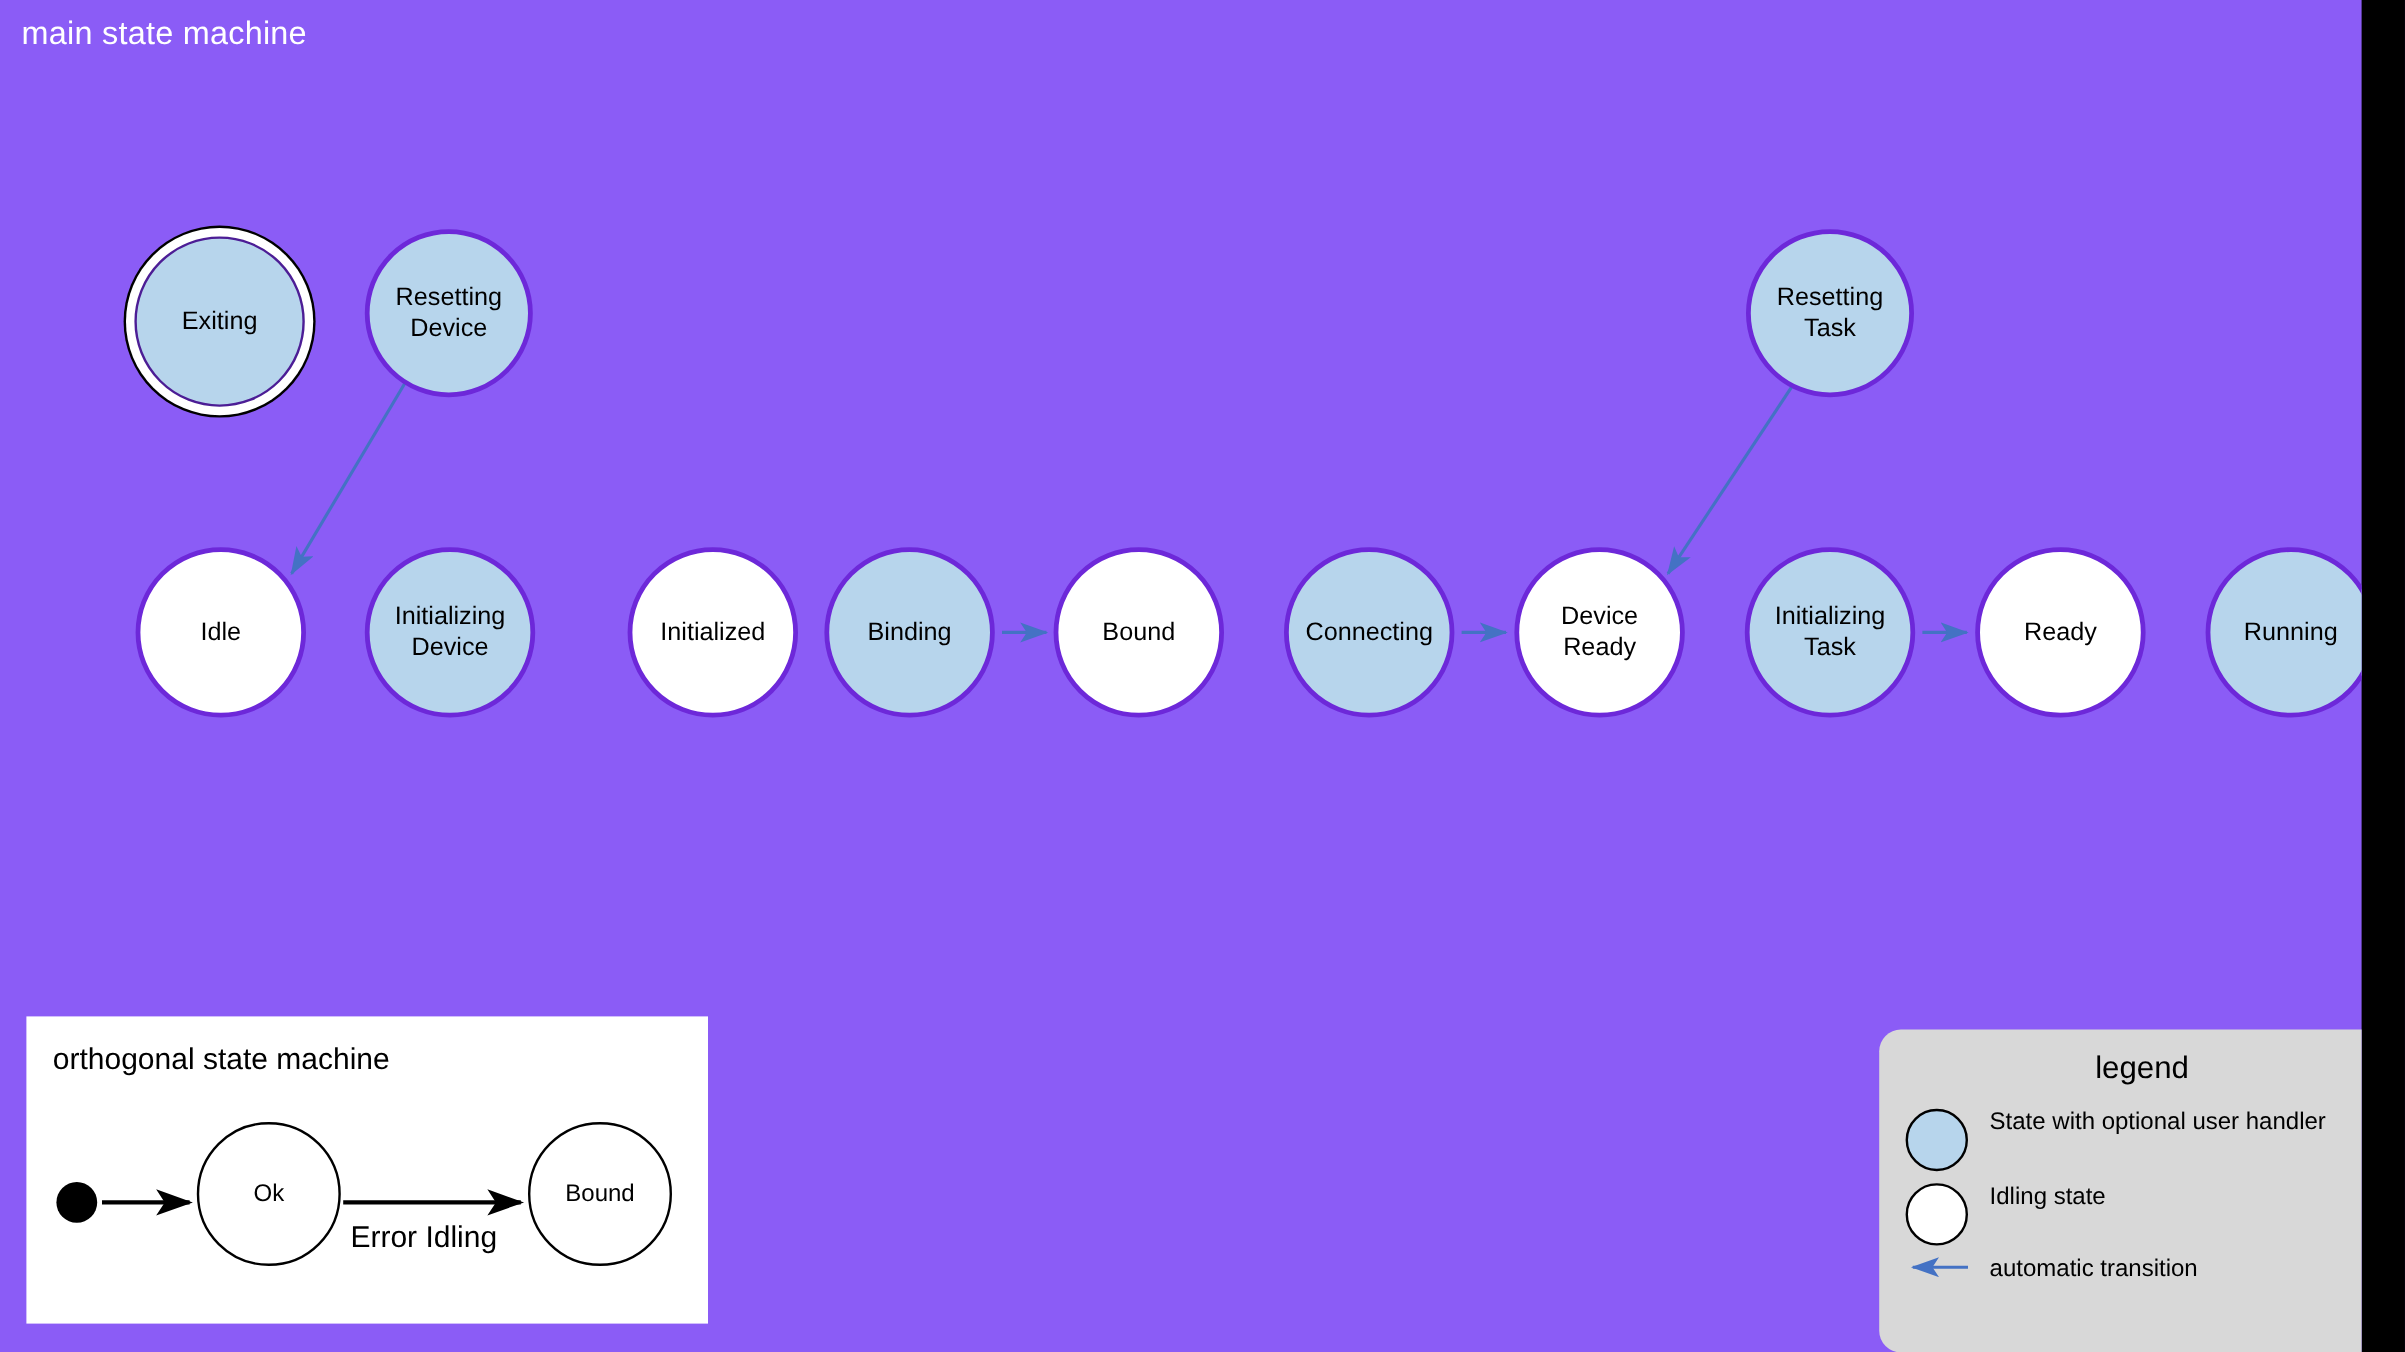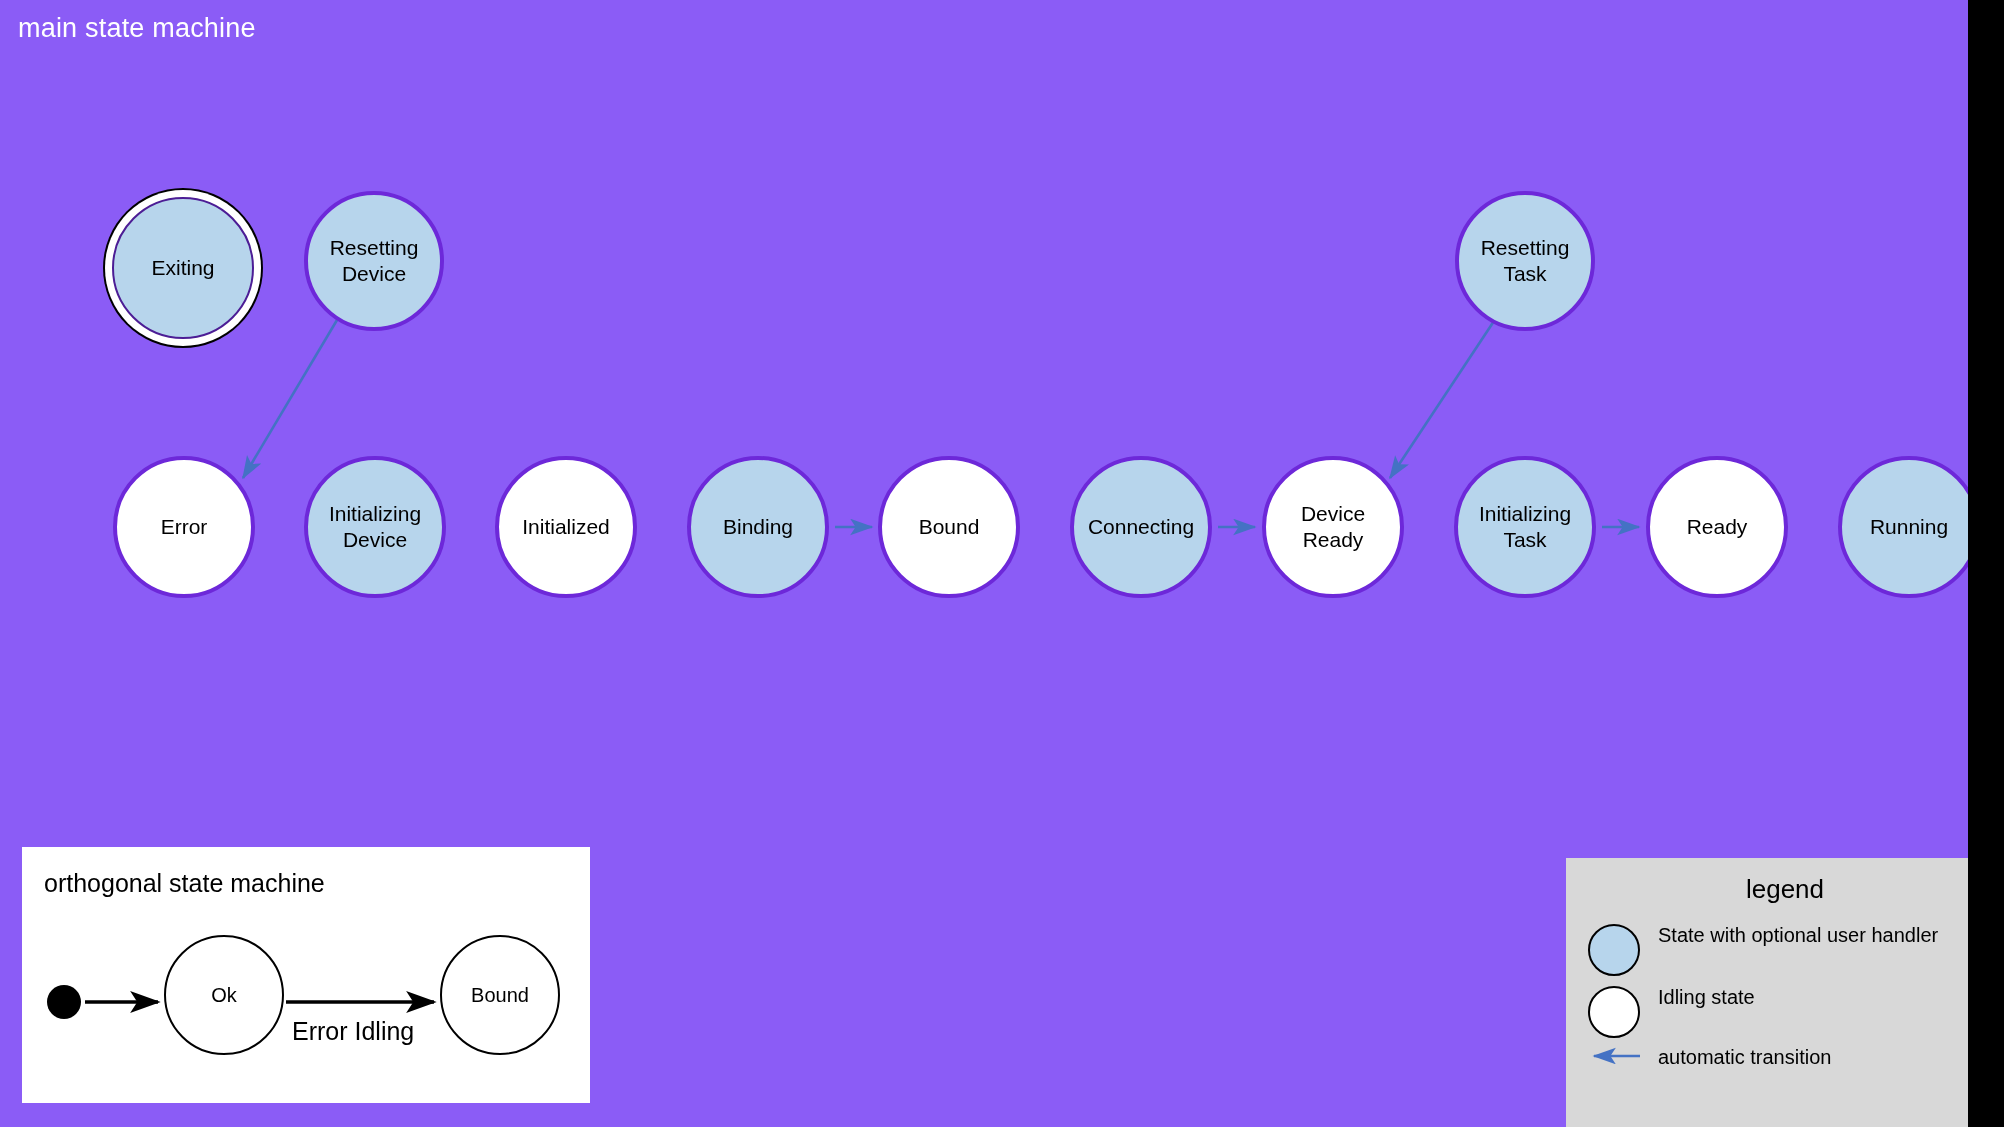--- a/index.html
+++ b/index.html
@@ -186,26 +186,26 @@
       <div class="node handler final" style="left: 112px; top: 197px; width: 142px; height: 142px;">
         <span class="node-label">Exiting</span>
       </div>
       <div class="node handler" style="left: 304px; top: 191px; width: 140px; height: 140px;">
         <span class="node-label">Resetting<br>Device</span>
       </div>
       <div class="node handler" style="left: 1455px; top: 191px; width: 140px; height: 140px;">
         <span class="node-label">Resetting<br>Task</span>
       </div>
       <div class="node idling" style="left: 113px; top: 456px; width: 142px; height: 142px;">
-        <span class="node-label">Error</span>
+        <span class="node-label">Idle</span>
       </div>
       <div class="node handler" style="left: 304px; top: 456px; width: 142px; height: 142px;">
         <span class="node-label">Initializing<br>Device</span>
       </div>
-      <div class="node idling" style="left: 495px; top: 456px; width: 142px; height: 142px;">
+      <div class="node idling" style="left: 523px; top: 456px; width: 142px; height: 142px;">
         <span class="node-label">Initialized</span>
       </div>
       <div class="node handler" style="left: 687px; top: 456px; width: 142px; height: 142px;">
         <span class="node-label">Binding</span>
       </div>
       <div class="node idling" style="left: 878px; top: 456px; width: 142px; height: 142px;">
         <span class="node-label">Bound</span>
       </div>
       <div class="node handler" style="left: 1070px; top: 456px; width: 142px; height: 142px; align-items: center;">
         <span class="node-label">Connecting</span>
@@ -239,21 +239,21 @@
   <div id="ortho-nodes">
       <div class="ortho-node" style="left: 164px; top: 935px; width: 120px; height: 120px;">
         <span>Ok</span>
       </div>
       <div class="ortho-node" style="left: 440px; top: 935px; width: 120px; height: 120px;">
         <span>Bound</span>
       </div>
     </div>
   <div id="ortho-edge-label" style="left: 292px; top: 1017px;">Error Idling</div>
 
-  <div id="legend-panel" style="left: 1566px; top: 858px; width: 438px; height: 269px;">
+  <div id="legend-panel" style="left: 1566px; top: 858px; width: 438px; height: 269px; border-radius: 18px;">
     <div id="legend-title">legend</div>
     <div id="legend-rows">
         <div class="legend-row" style="left: 22px; top: 66px;">
           <div class="legend-swatch handler"></div>
           <div class="legend-text">State with optional user handler</div>
         </div>
         <div class="legend-row" style="left: 22px; top: 128px;">
           <div class="legend-swatch idling"></div>
           <div class="legend-text">Idling state</div>
         </div>

